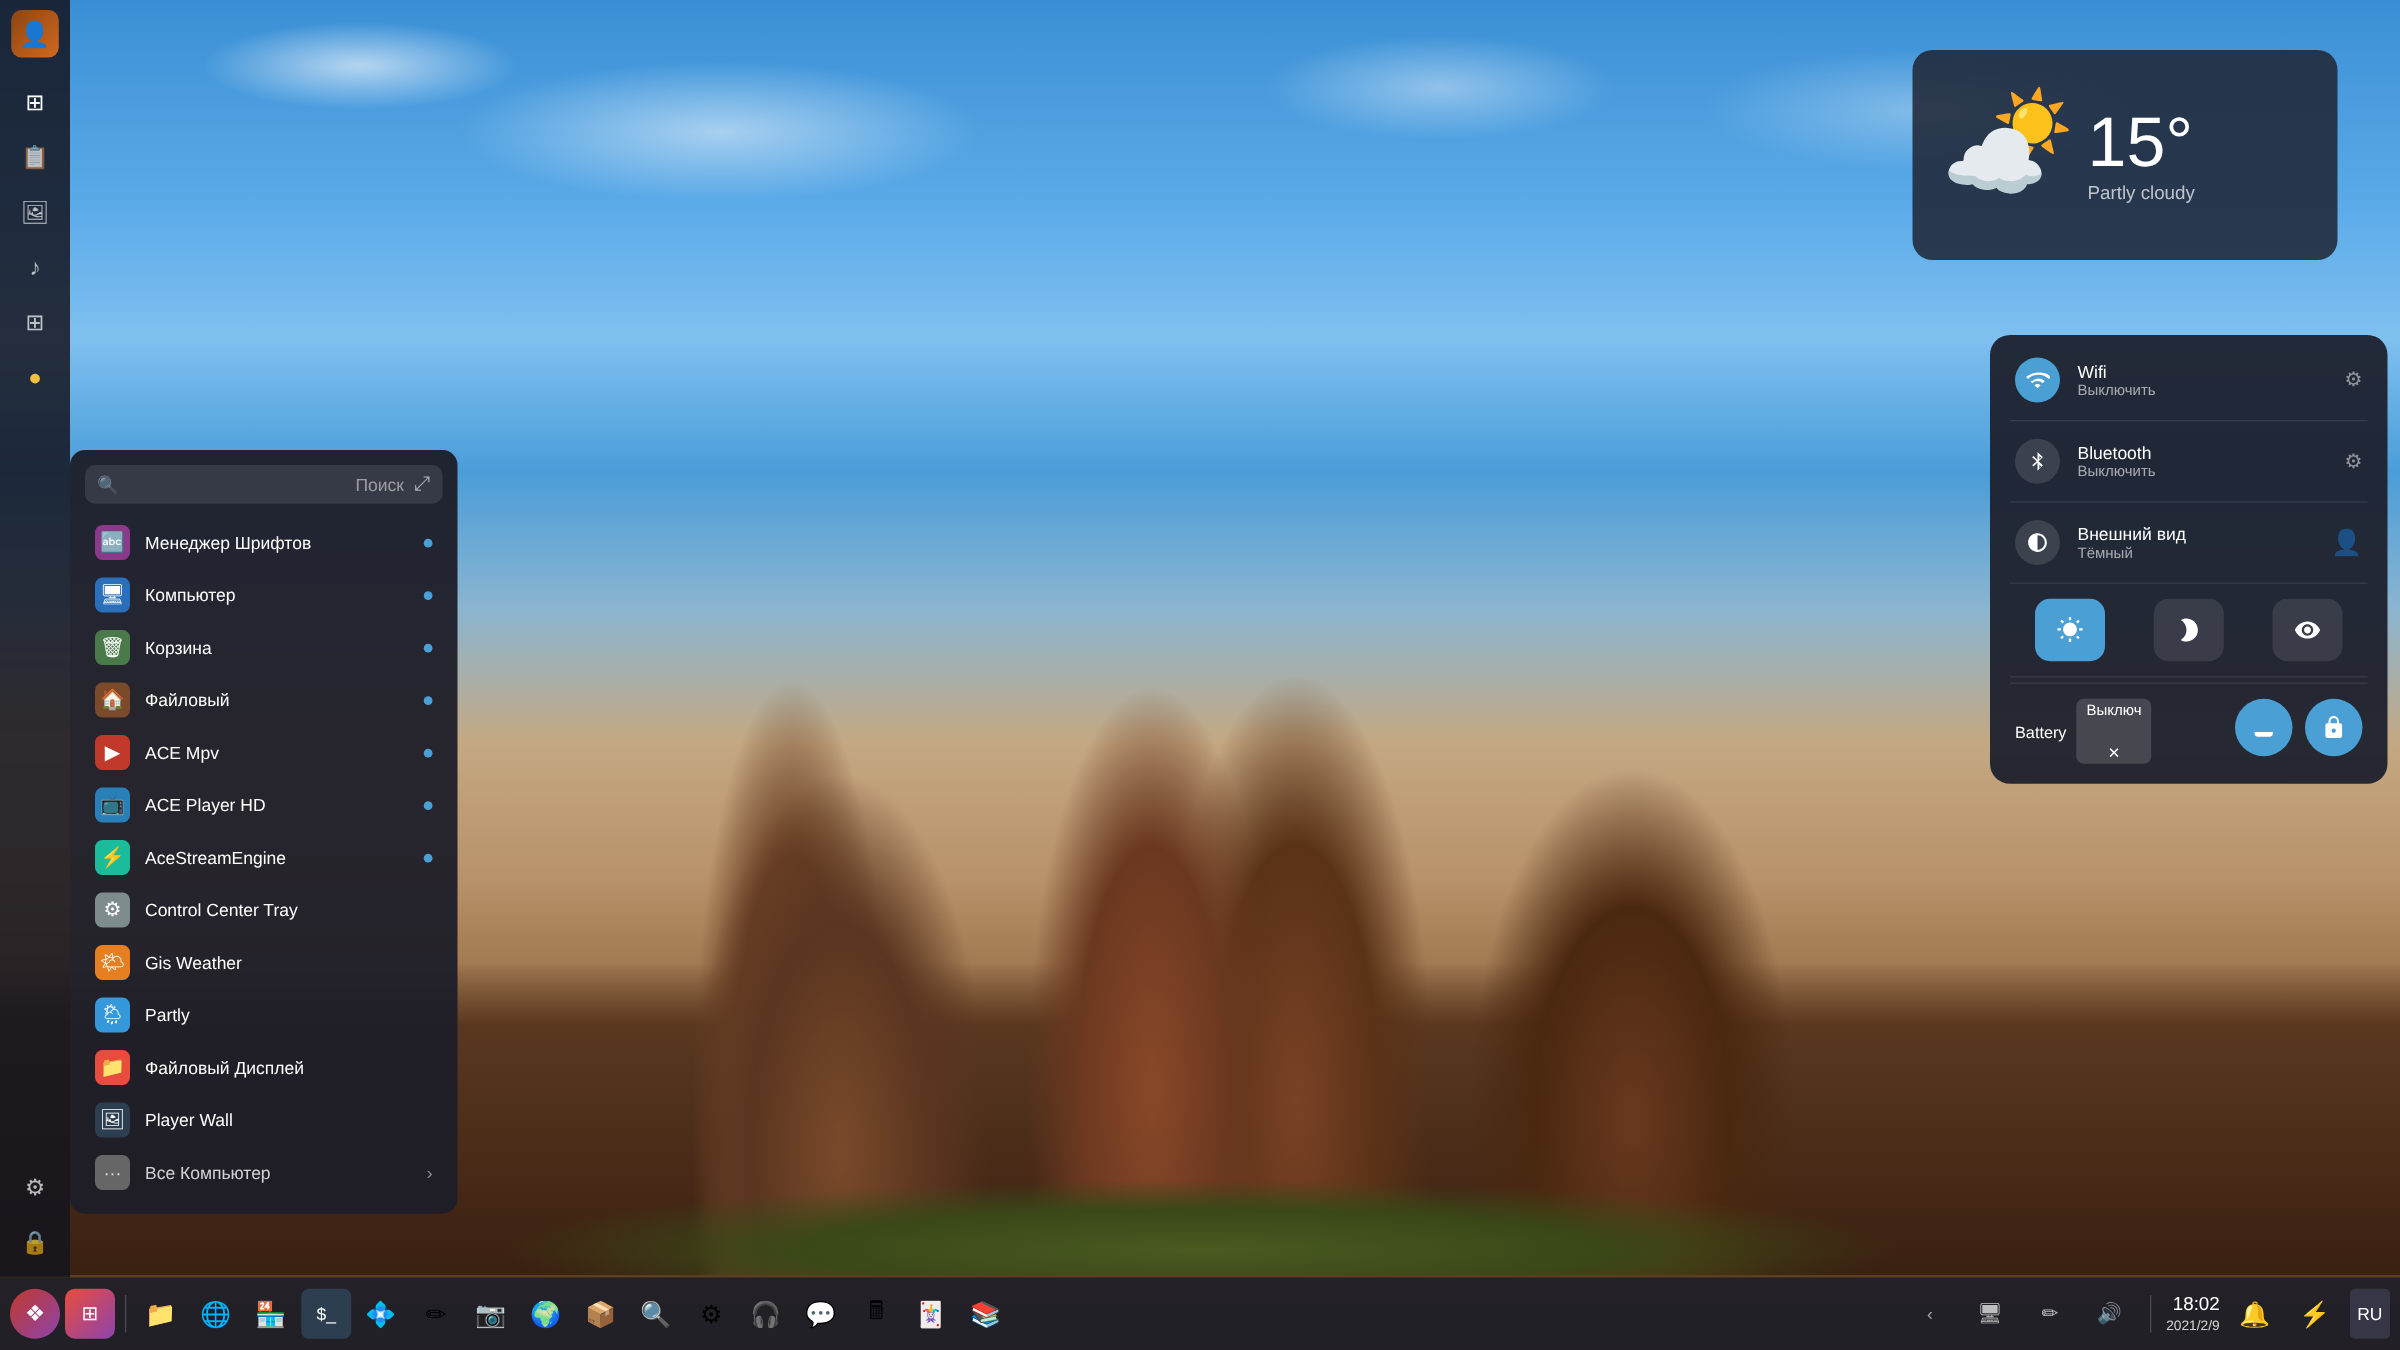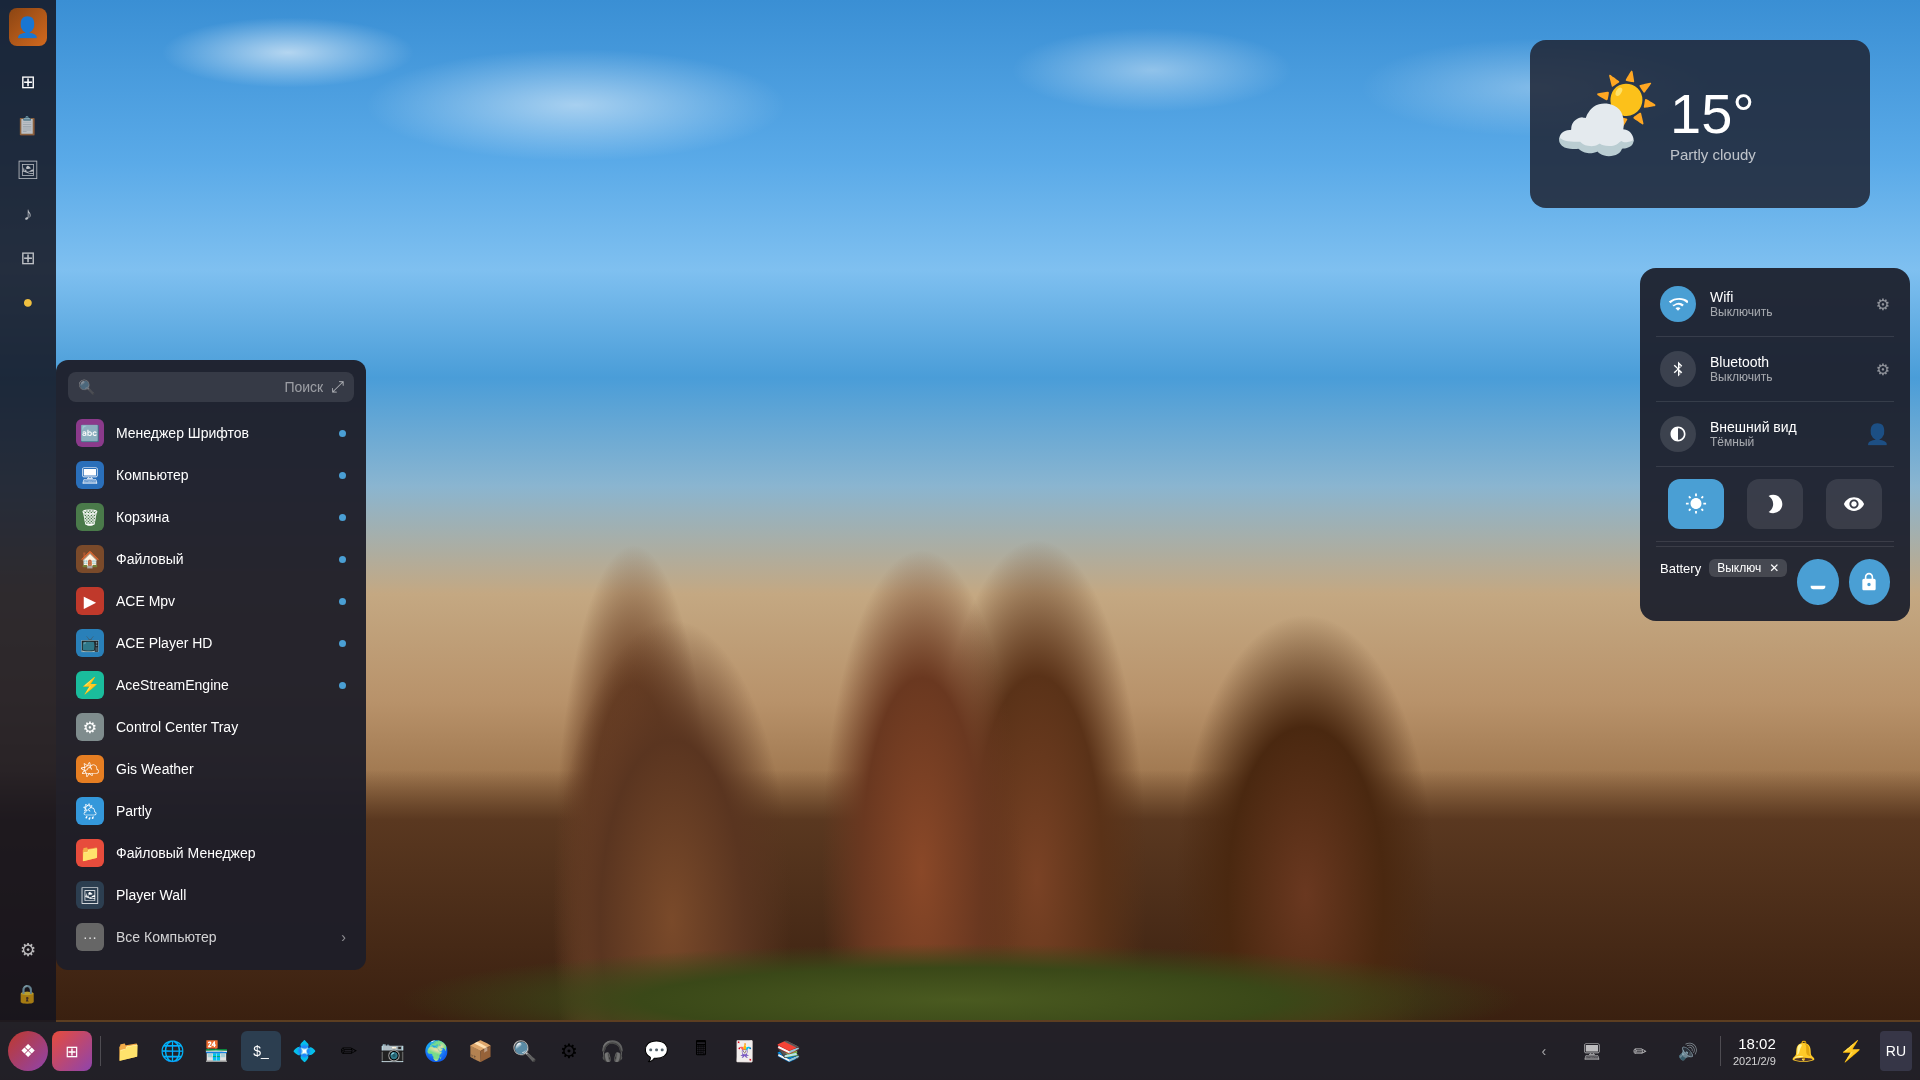--- a/index.html
+++ b/index.html
@@ -292,21 +292,21 @@
     .weather-desc {
       color: rgba(255,255,255,0.7);
       font-size: 15px;
     }
 
     
     #control-center {
       position: absolute;
       top: 268px;
       right: 10px;
-      width: 270px;
+      width: 318px;
       background: rgba(30,33,45,0.95);
       border-radius: 16px;
       padding: 8px;
       z-index: 150;
     }
 
     .cc-row {
       display: flex;
       align-items: center;
       padding: 10px 12px;
@@ -441,21 +441,22 @@
       font-size: 13px;
     }
 
     .battery-off {
       background: rgba(255,255,255,0.15);
       border-radius: 6px;
       padding: 2px 8px;
       font-size: 12px;
       display: flex;
       align-items: center;
-      gap: 8px;
+      gap: 20px;
+      flex-direction: column;
     }
 
     .cc-bottom-btn {
       width: 46px;
       height: 46px;
       border-radius: 50%;
       background: #4a9fd4;
       display: flex;
       align-items: center;
       justify-content: center;
@@ -560,21 +561,21 @@
       <div class="app-list-item">
         <div class="app-icon" style="background: rgb(230, 126, 34);">🌤</div>
         <span>Gis Weather</span>
       </div>
       <div class="app-list-item">
         <div class="app-icon" style="background: rgb(52, 152, 219);">🌦</div>
         <span>Partly</span>
       </div>
       <div class="app-list-item">
         <div class="app-icon" style="background: rgb(231, 76, 60);">📁</div>
-        <span>Файловый Менеджер</span>
+        <span>Файловый Дисплей</span>
       </div>
       <div class="app-list-item">
         <div class="app-icon" style="background: rgb(44, 62, 80);">🖼</div>
         <span>Player Wall</span>
       </div>
     </div>
 
   <div class="all-categories">
     <div class="app-icon icon-categories" style="background:#666; font-size:14px;">···</div>
     <span>Все Компьютер</span>

